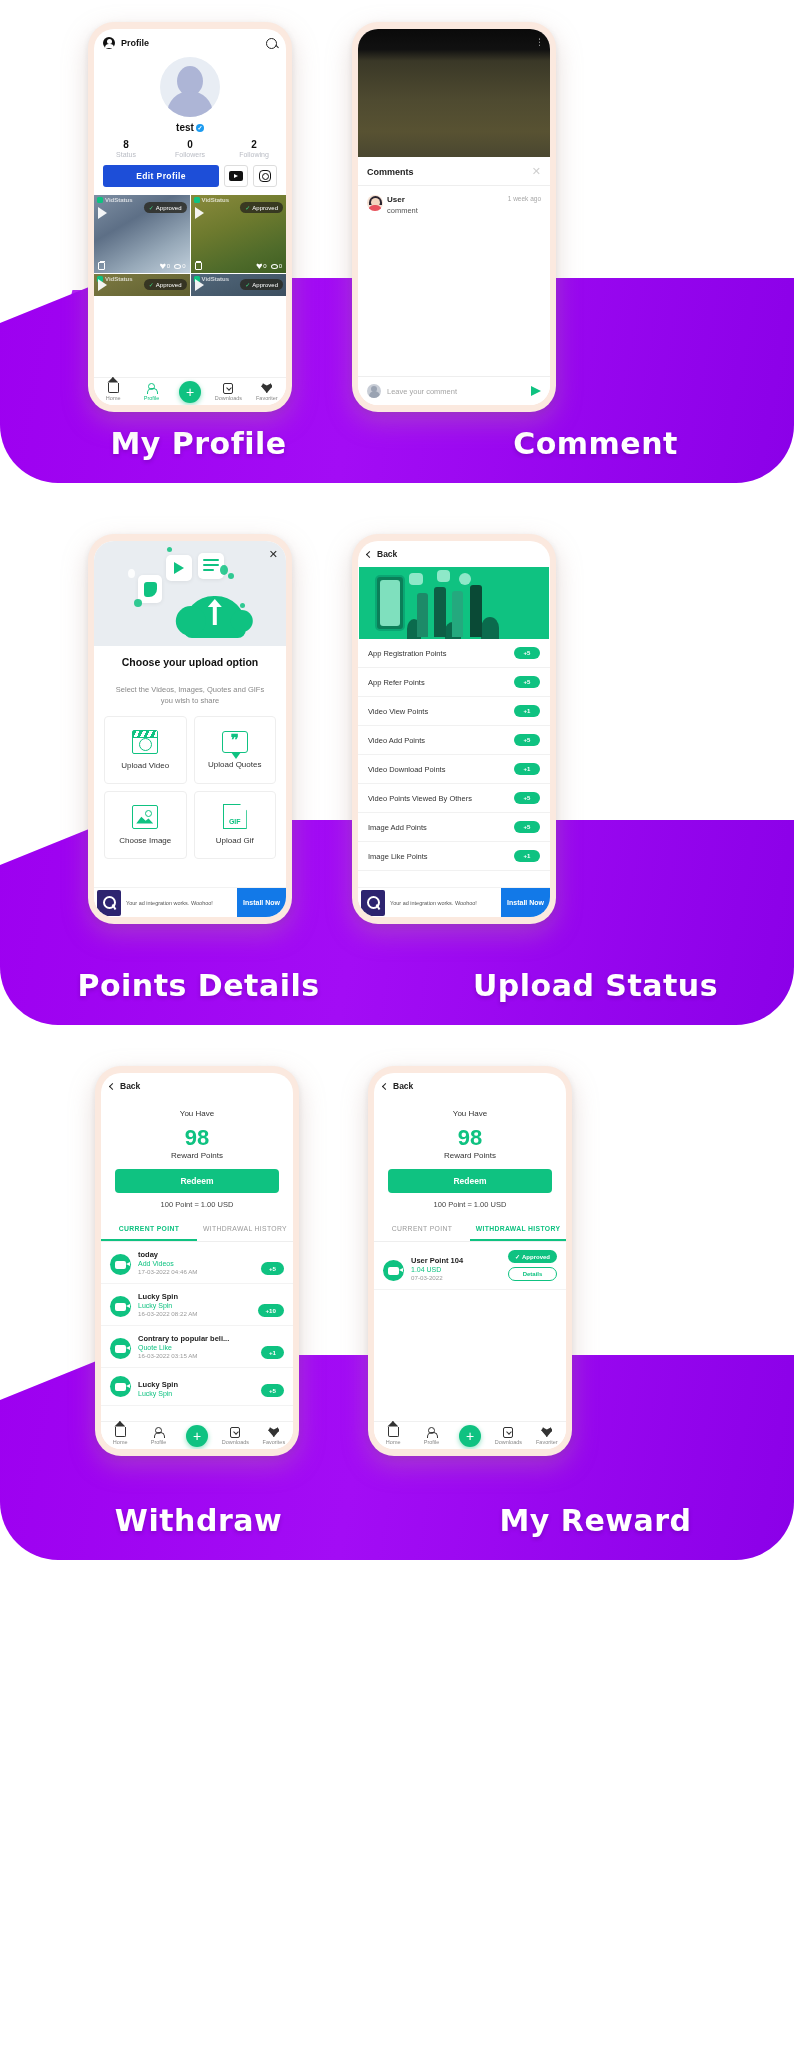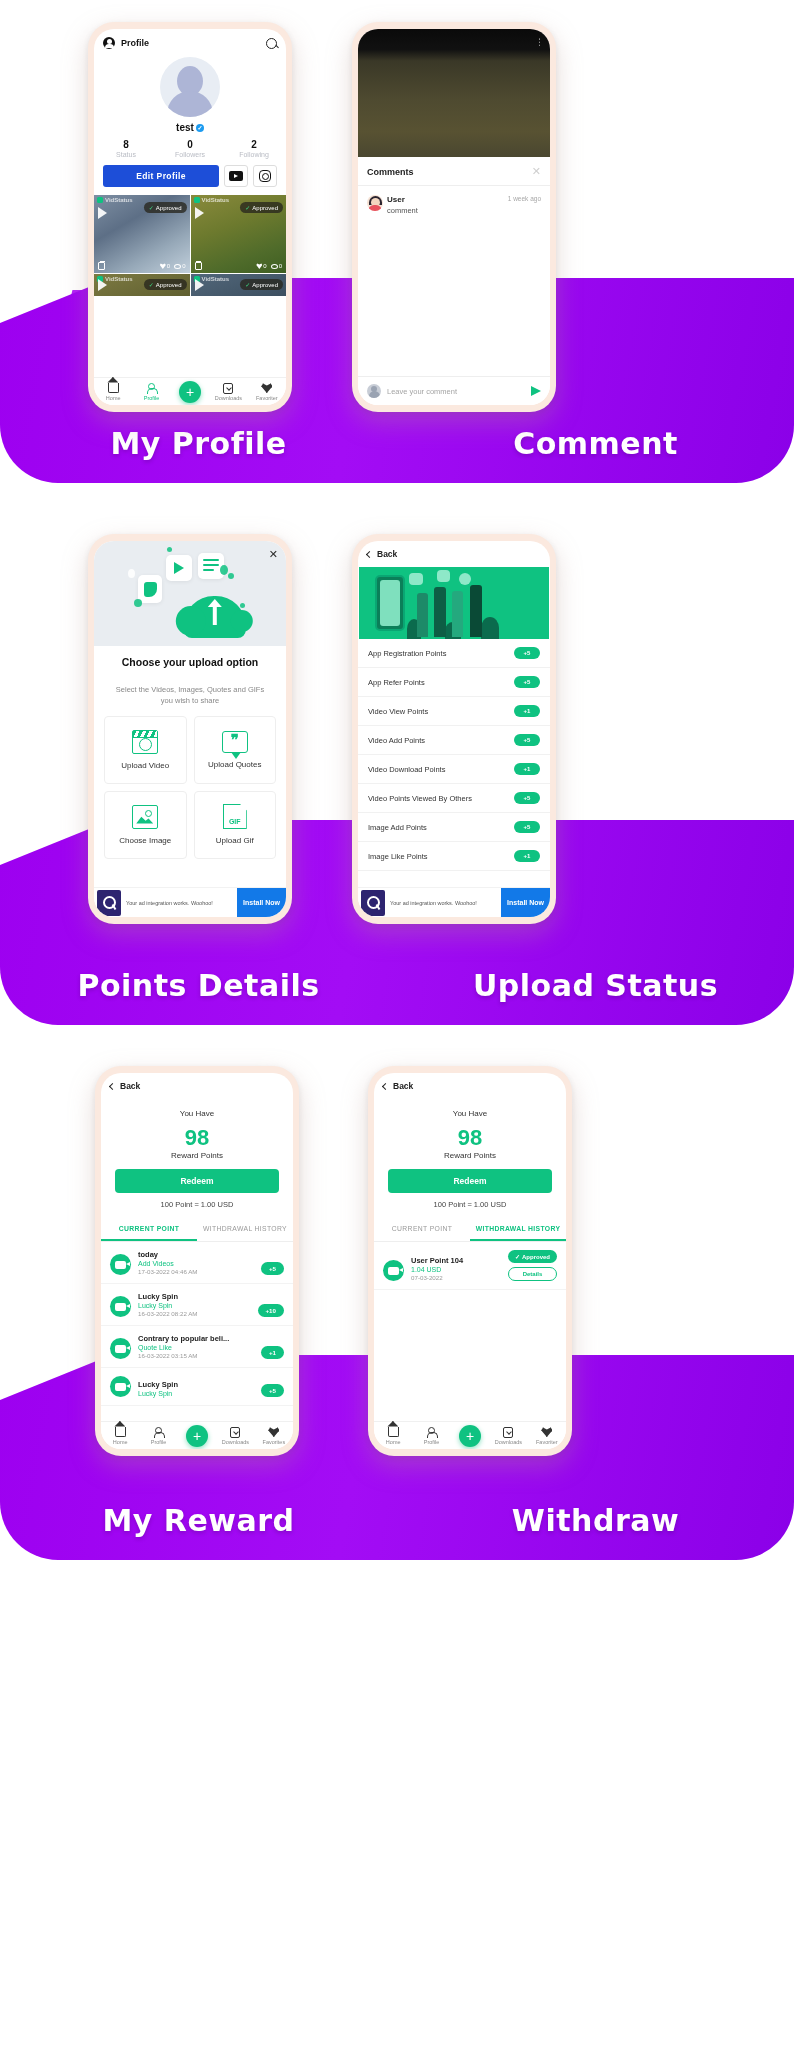--- a/index.html
+++ b/index.html
@@ -271,22 +271,22 @@
 
 <div class="banner" id="banner2">
   <div class="caption-row">
     <div class="caption">Points Details</div>
     <div class="caption">Upload Status</div>
   </div>
 </div>
 
 <div class="banner" id="banner3">
   <div class="caption-row">
+    <div class="caption">Withdraw</div>
     <div class="caption">My Reward</div>
-    <div class="caption">Withdraw</div>
   </div>
 </div>
 
 <div class="phone" id="phone1">
   <div class="screen">
     <div class="p-header">
       <span class="ic-person"></span>
       <span class="hd-title">Profile</span>
       <span class="spacer"></span>
       <span class="ic-search"></span>

